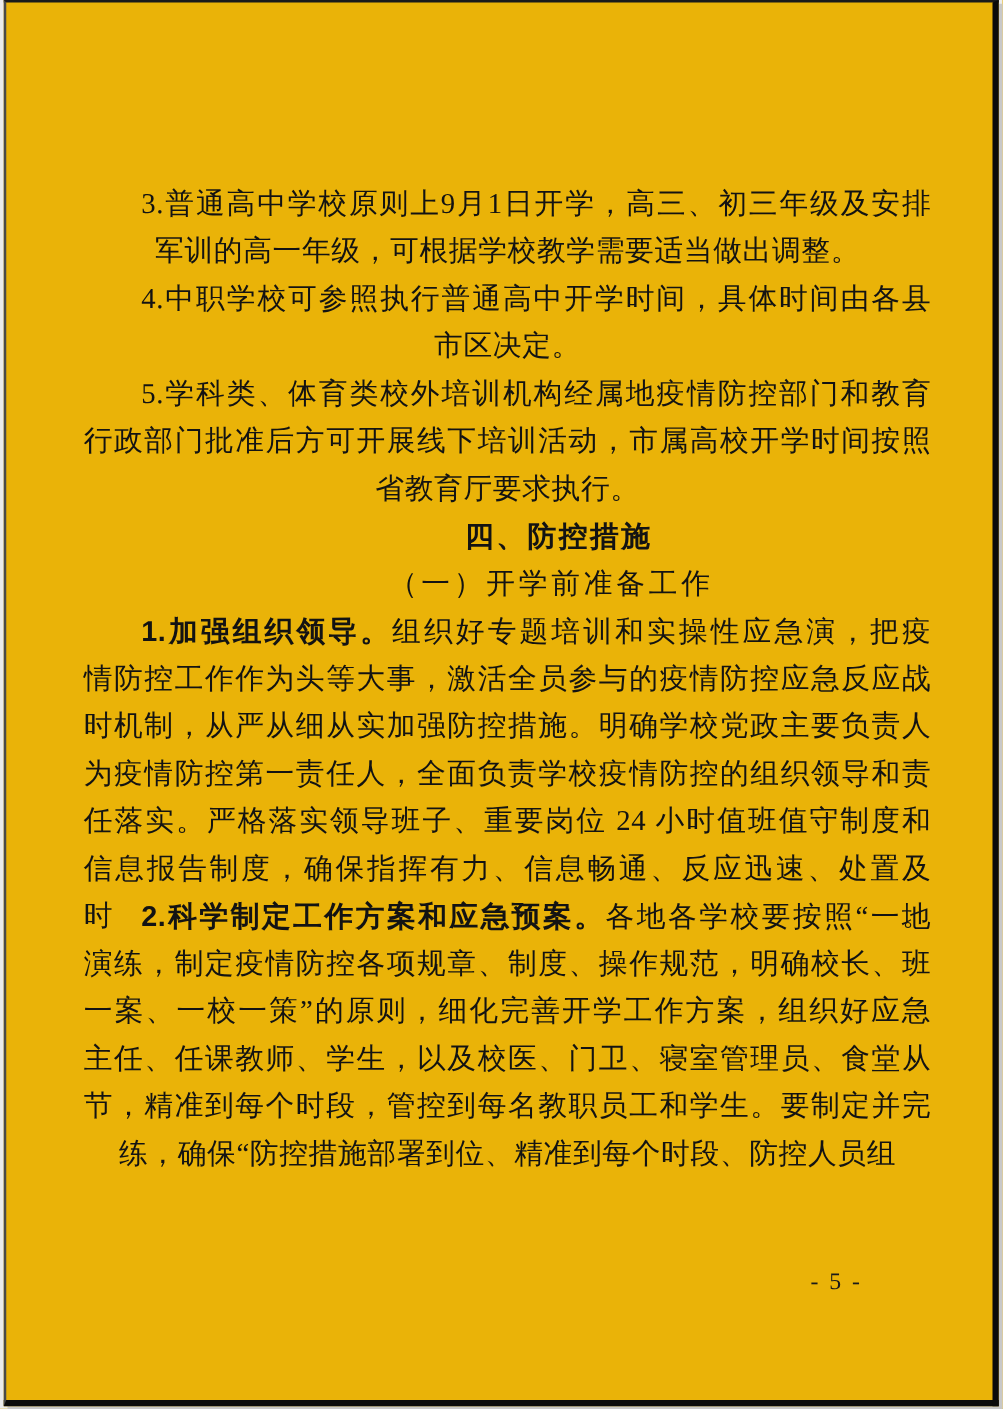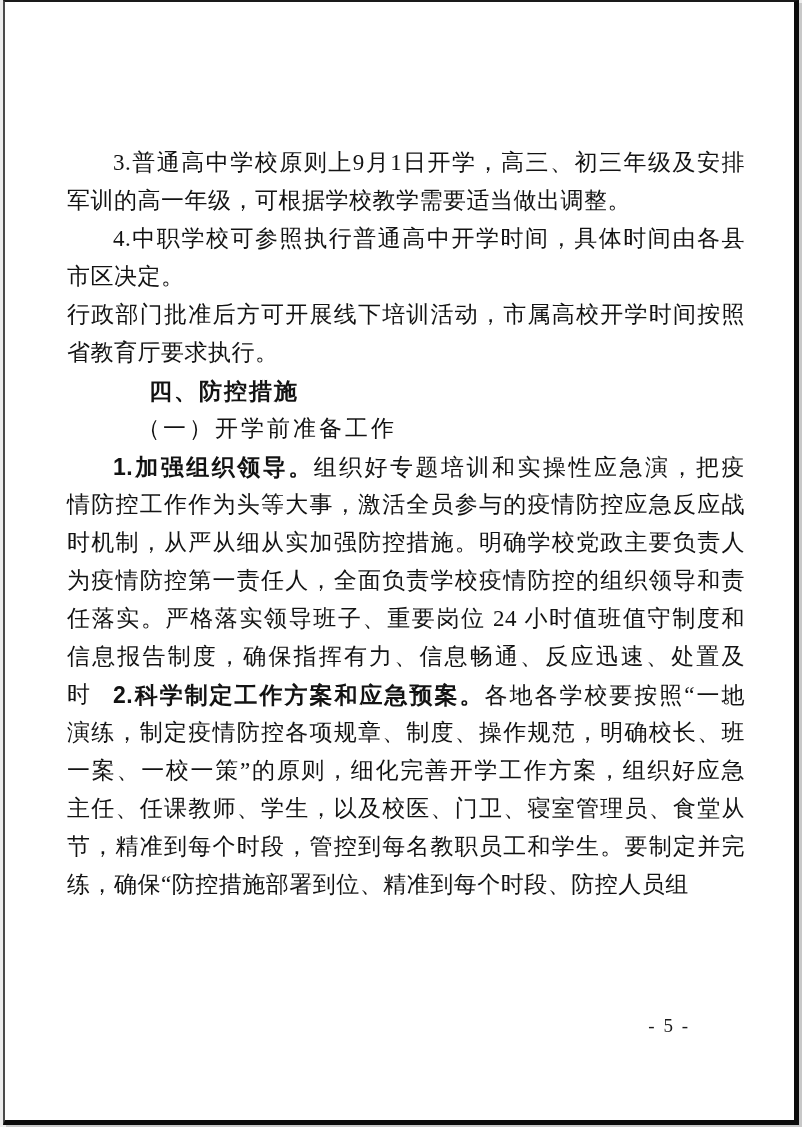--- a/index.html
+++ b/index.html
@@ -14,40 +14,40 @@
     font-family: "Liberation Serif", "DejaVu Serif", serif;
     overflow: hidden;
   }
   .page {
     position: absolute;
     left: 3px;
     top: 0;
     width: 796px;
     height: 1125px;
     box-sizing: border-box;
-    background: #ffffff;
+    background: #eab308;
     border-top: 2px solid #1a1a1a;
     border-left: 2px solid #4a4a4a;
     border-right: 5px solid #0b0b0b;
     border-bottom: 5px solid #0b0b0b;
     box-shadow: 3px 3px 0 0 #c8c8c8;
   }
   .content {
     position: absolute;
     left: 62px;
     top: 142px;
     width: 678px;
   }
   .line {
     height: 38px;
     line-height: 38px;
     font-size: 23px;
     color: #131313;
     letter-spacing: 0.5px;
-    text-align: left;
+    text-align: center;
   }
   .line.justify {
     text-align: justify;
     text-align-last: justify;
   }
   .line.indent { text-indent: 46px; }
   .line.heading {
     font-weight: bold;
     font-family: "Liberation Sans", "DejaVu Sans", sans-serif;
     text-indent: 82px;
@@ -82,20 +82,23 @@
     <span>3.普通高中学校原则上9月1日开学，高三、初三年级及安排</span>
   </div>
       <div class="line">
     <span>军训的高一年级，可根据学校教学需要适当做出调整。</span>
   </div>
       <div class="line indent justify">
     <span>4.中职学校可参照执行普通高中开学时间，具体时间由各县</span>
   </div>
       <div class="line">
     <span>市区决定。</span>
+  </div>
+      <div class="line indent justify">
+    <span>5.学科类、体育类校外培训机构经属地疫情防控部门和教育</span>
   </div>
       <div class="line justify">
     <span>行政部门批准后方可开展线下培训活动，市属高校开学时间按照</span>
   </div>
       <div class="line">
     <span>省教育厅要求执行。</span>
   </div>
       <div class="line heading">
     <span>四、防控措施</span>
   </div>

